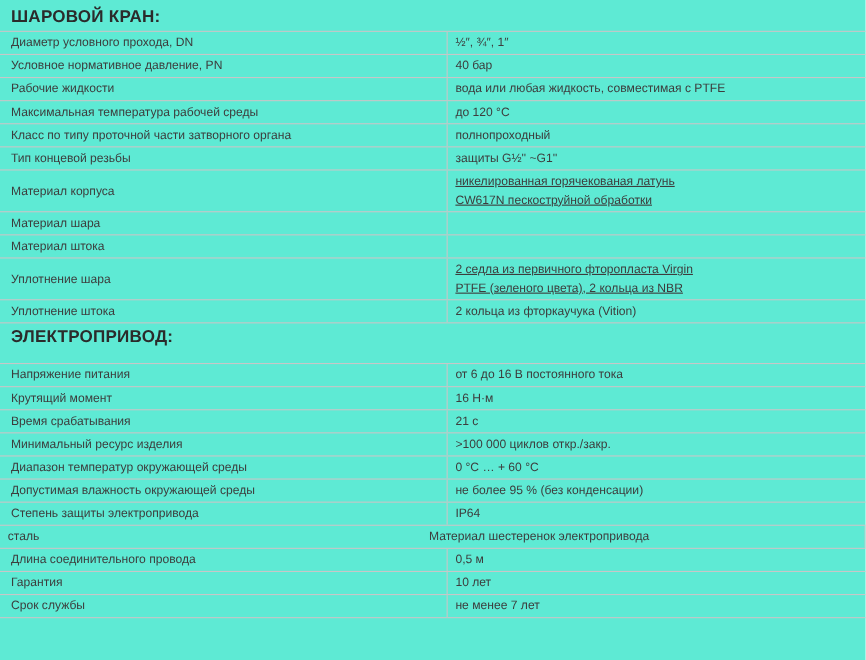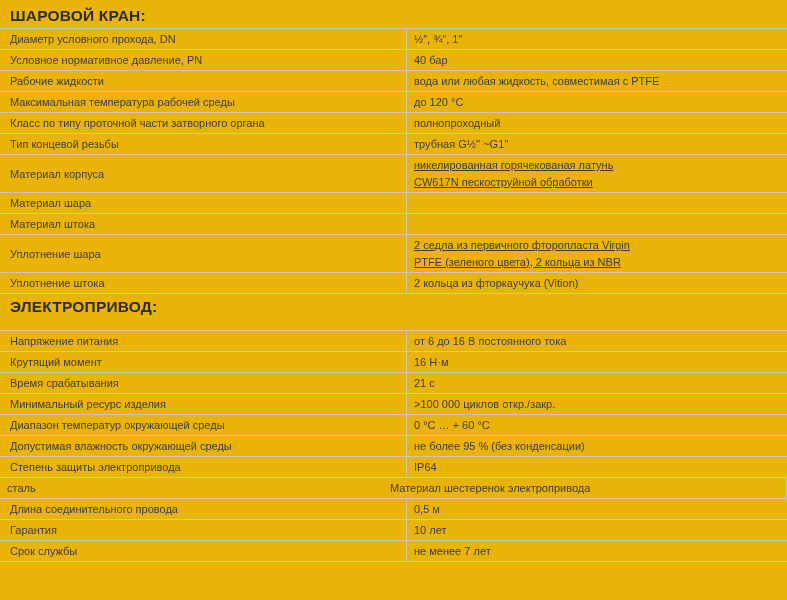--- a/index.html
+++ b/index.html
@@ -1,19 +1,19 @@
 <!DOCTYPE html>
 <html><head>
 <meta charset="utf-8">
 <style>
   * { margin:0; padding:0; box-sizing:border-box; }
   html,body { background:#ffffff; }
   body { font-family:"Liberation Sans","DejaVu Sans",sans-serif; }
   .page {
-    width:787px; height:600px; background:#eab308; overflow:hidden;
+    width:787px; height:600px; background:#5eead4; overflow:hidden;
     color:#3d3d3d;
   }
   .spec-table { width:100%; }
   .section-header {
     font-weight:bold; font-size:15.5px; color:#2b2b2b;
     padding:7px 10px 3px 10px;
     border-bottom:1px solid #c7c7c7;
     letter-spacing:0.2px;
   }
   .section-header.second { padding-top:4px; padding-bottom:14px; }
@@ -60,21 +60,21 @@
     <div class="row">
       <div class="cell label">Максимальная температура рабочей среды</div>
       <div class="cell value">до 120 °C</div>
     </div>
     <div class="row">
       <div class="cell label">Класс по типу проточной части затворного органа</div>
       <div class="cell value">полнопроходный</div>
     </div>
     <div class="row">
       <div class="cell label">Тип концевой резьбы</div>
-      <div class="cell value">трубная G½'' ~G1''</div>
+      <div class="cell value">защиты G½'' ~G1''</div>
     </div>
     <div class="row double">
       <div class="cell label">Материал корпуса</div>
       <div class="cell value">никелированная горячекованая латунь
 CW617N пескоструйной обработки</div>
     </div>
     <div class="row double">
       <div class="cell label">Материал шара</div>
     </div>
     <div class="row double">

